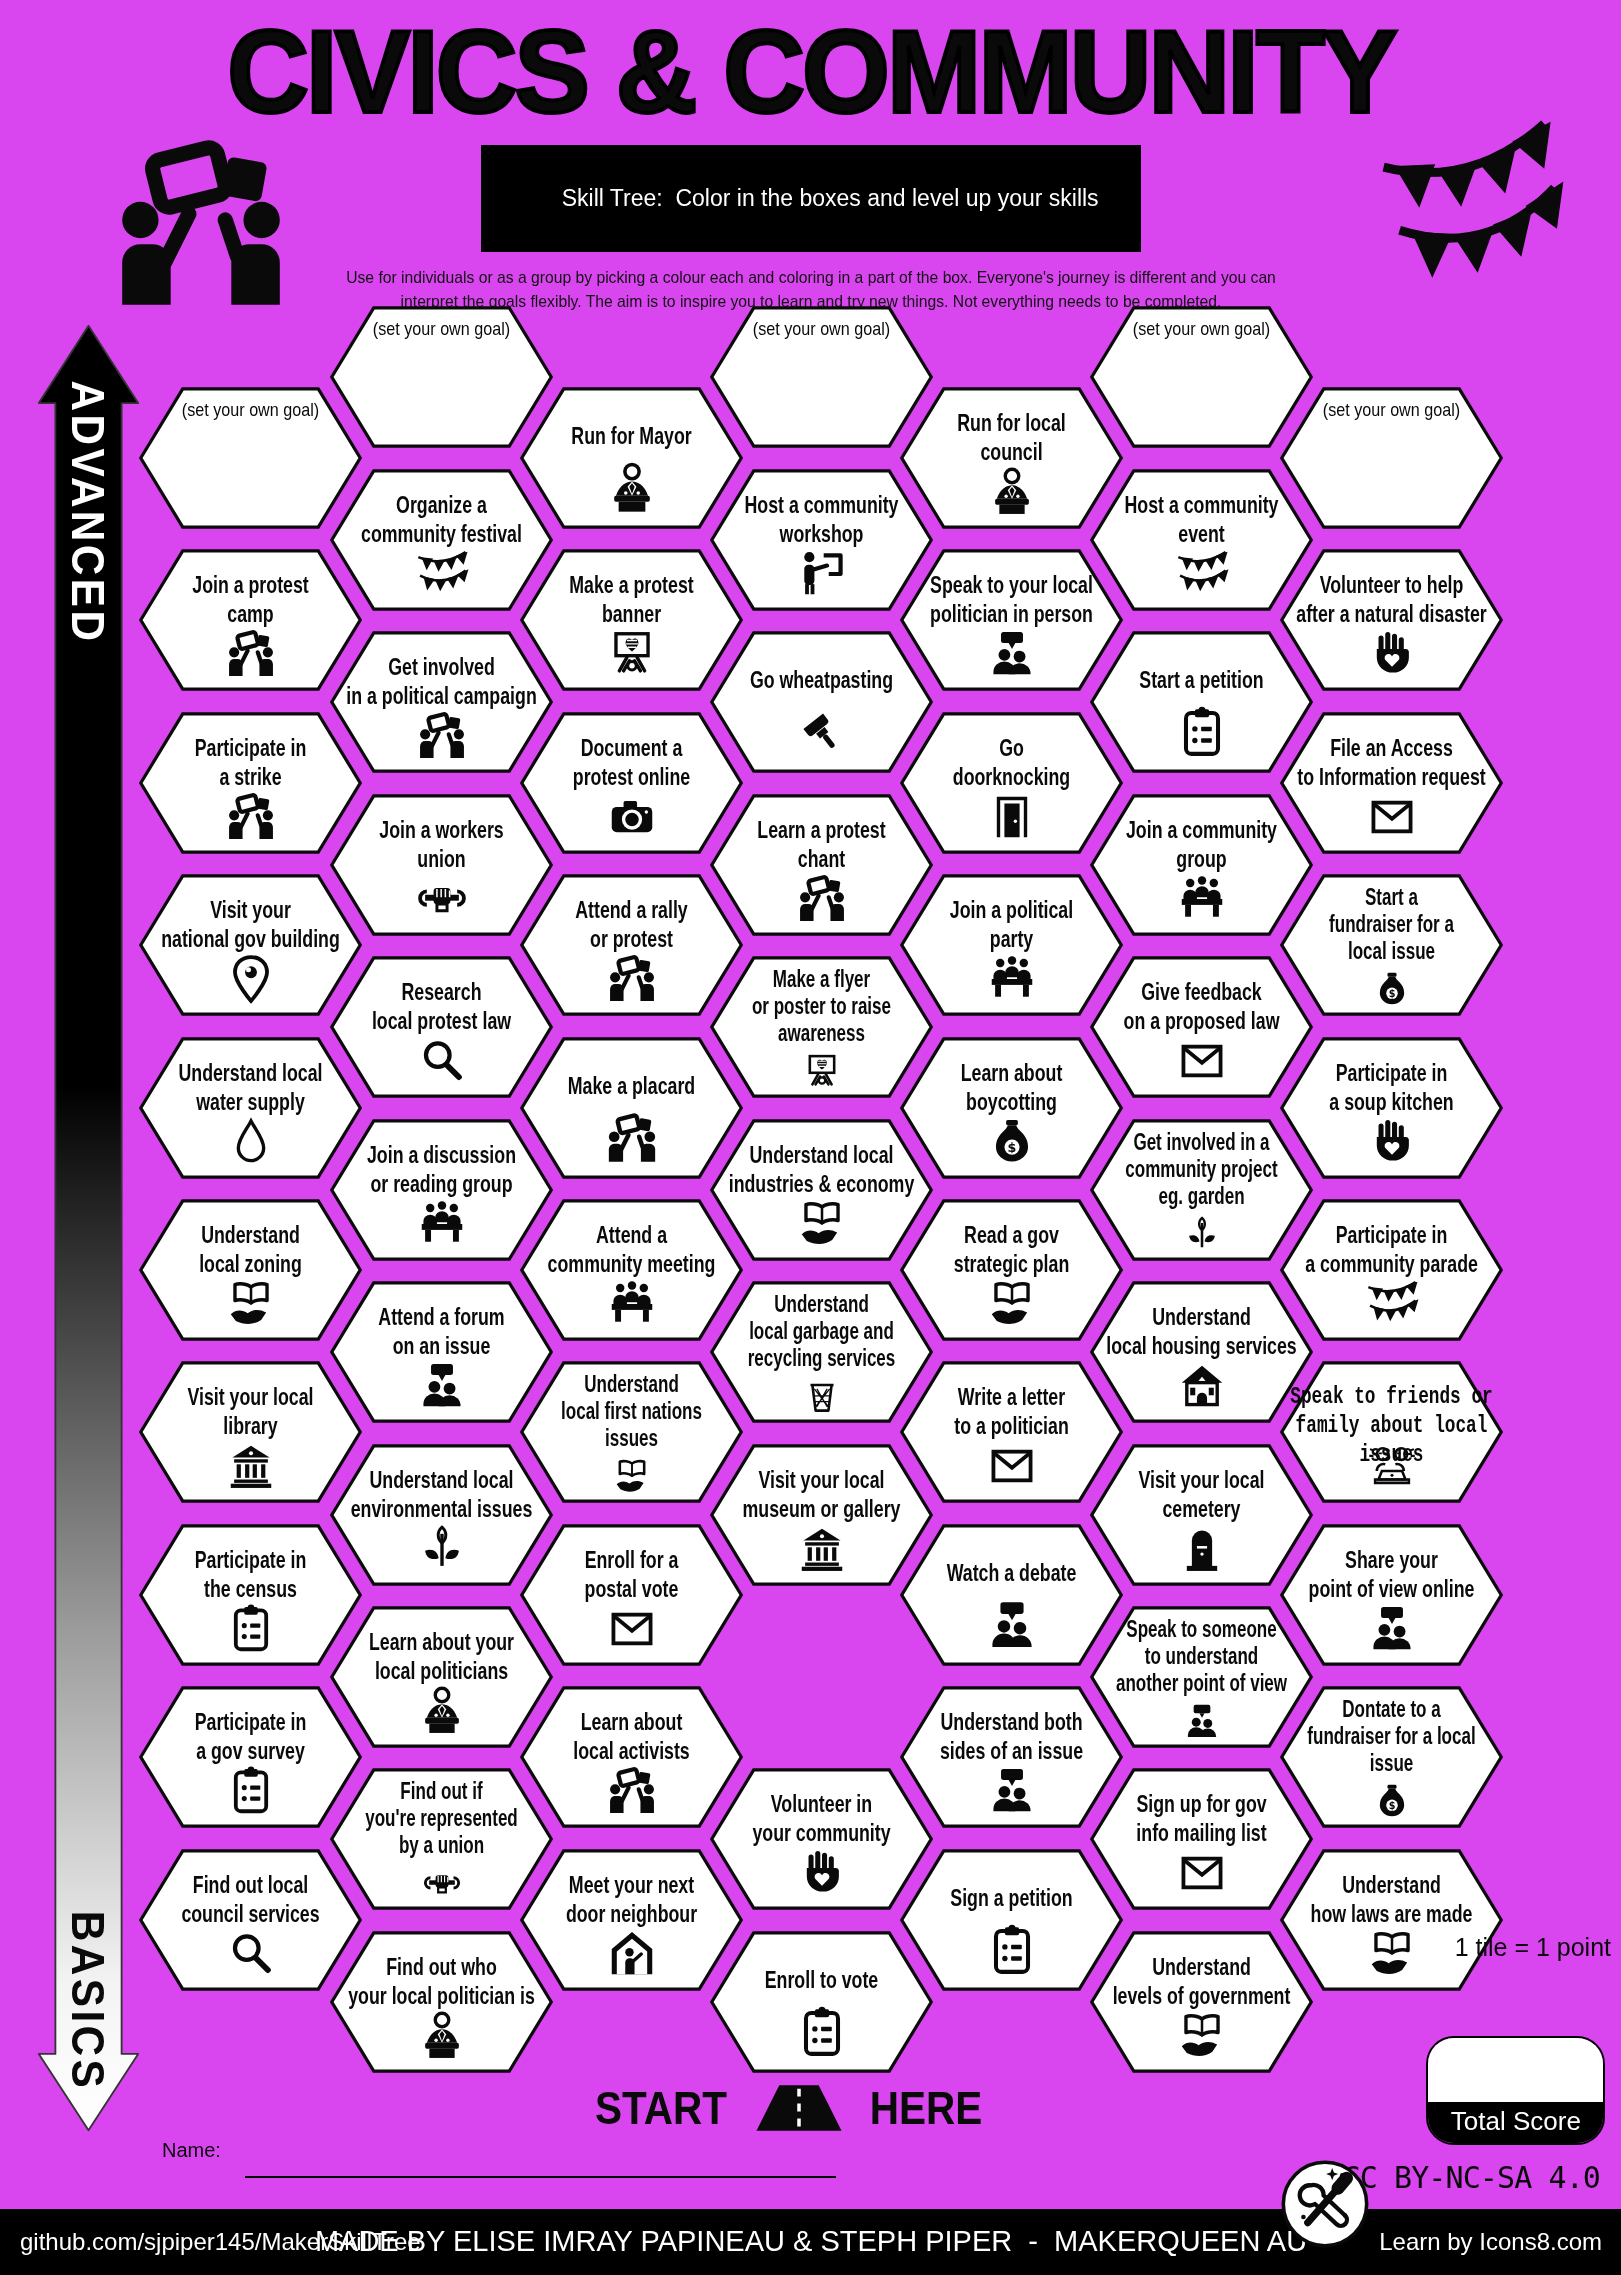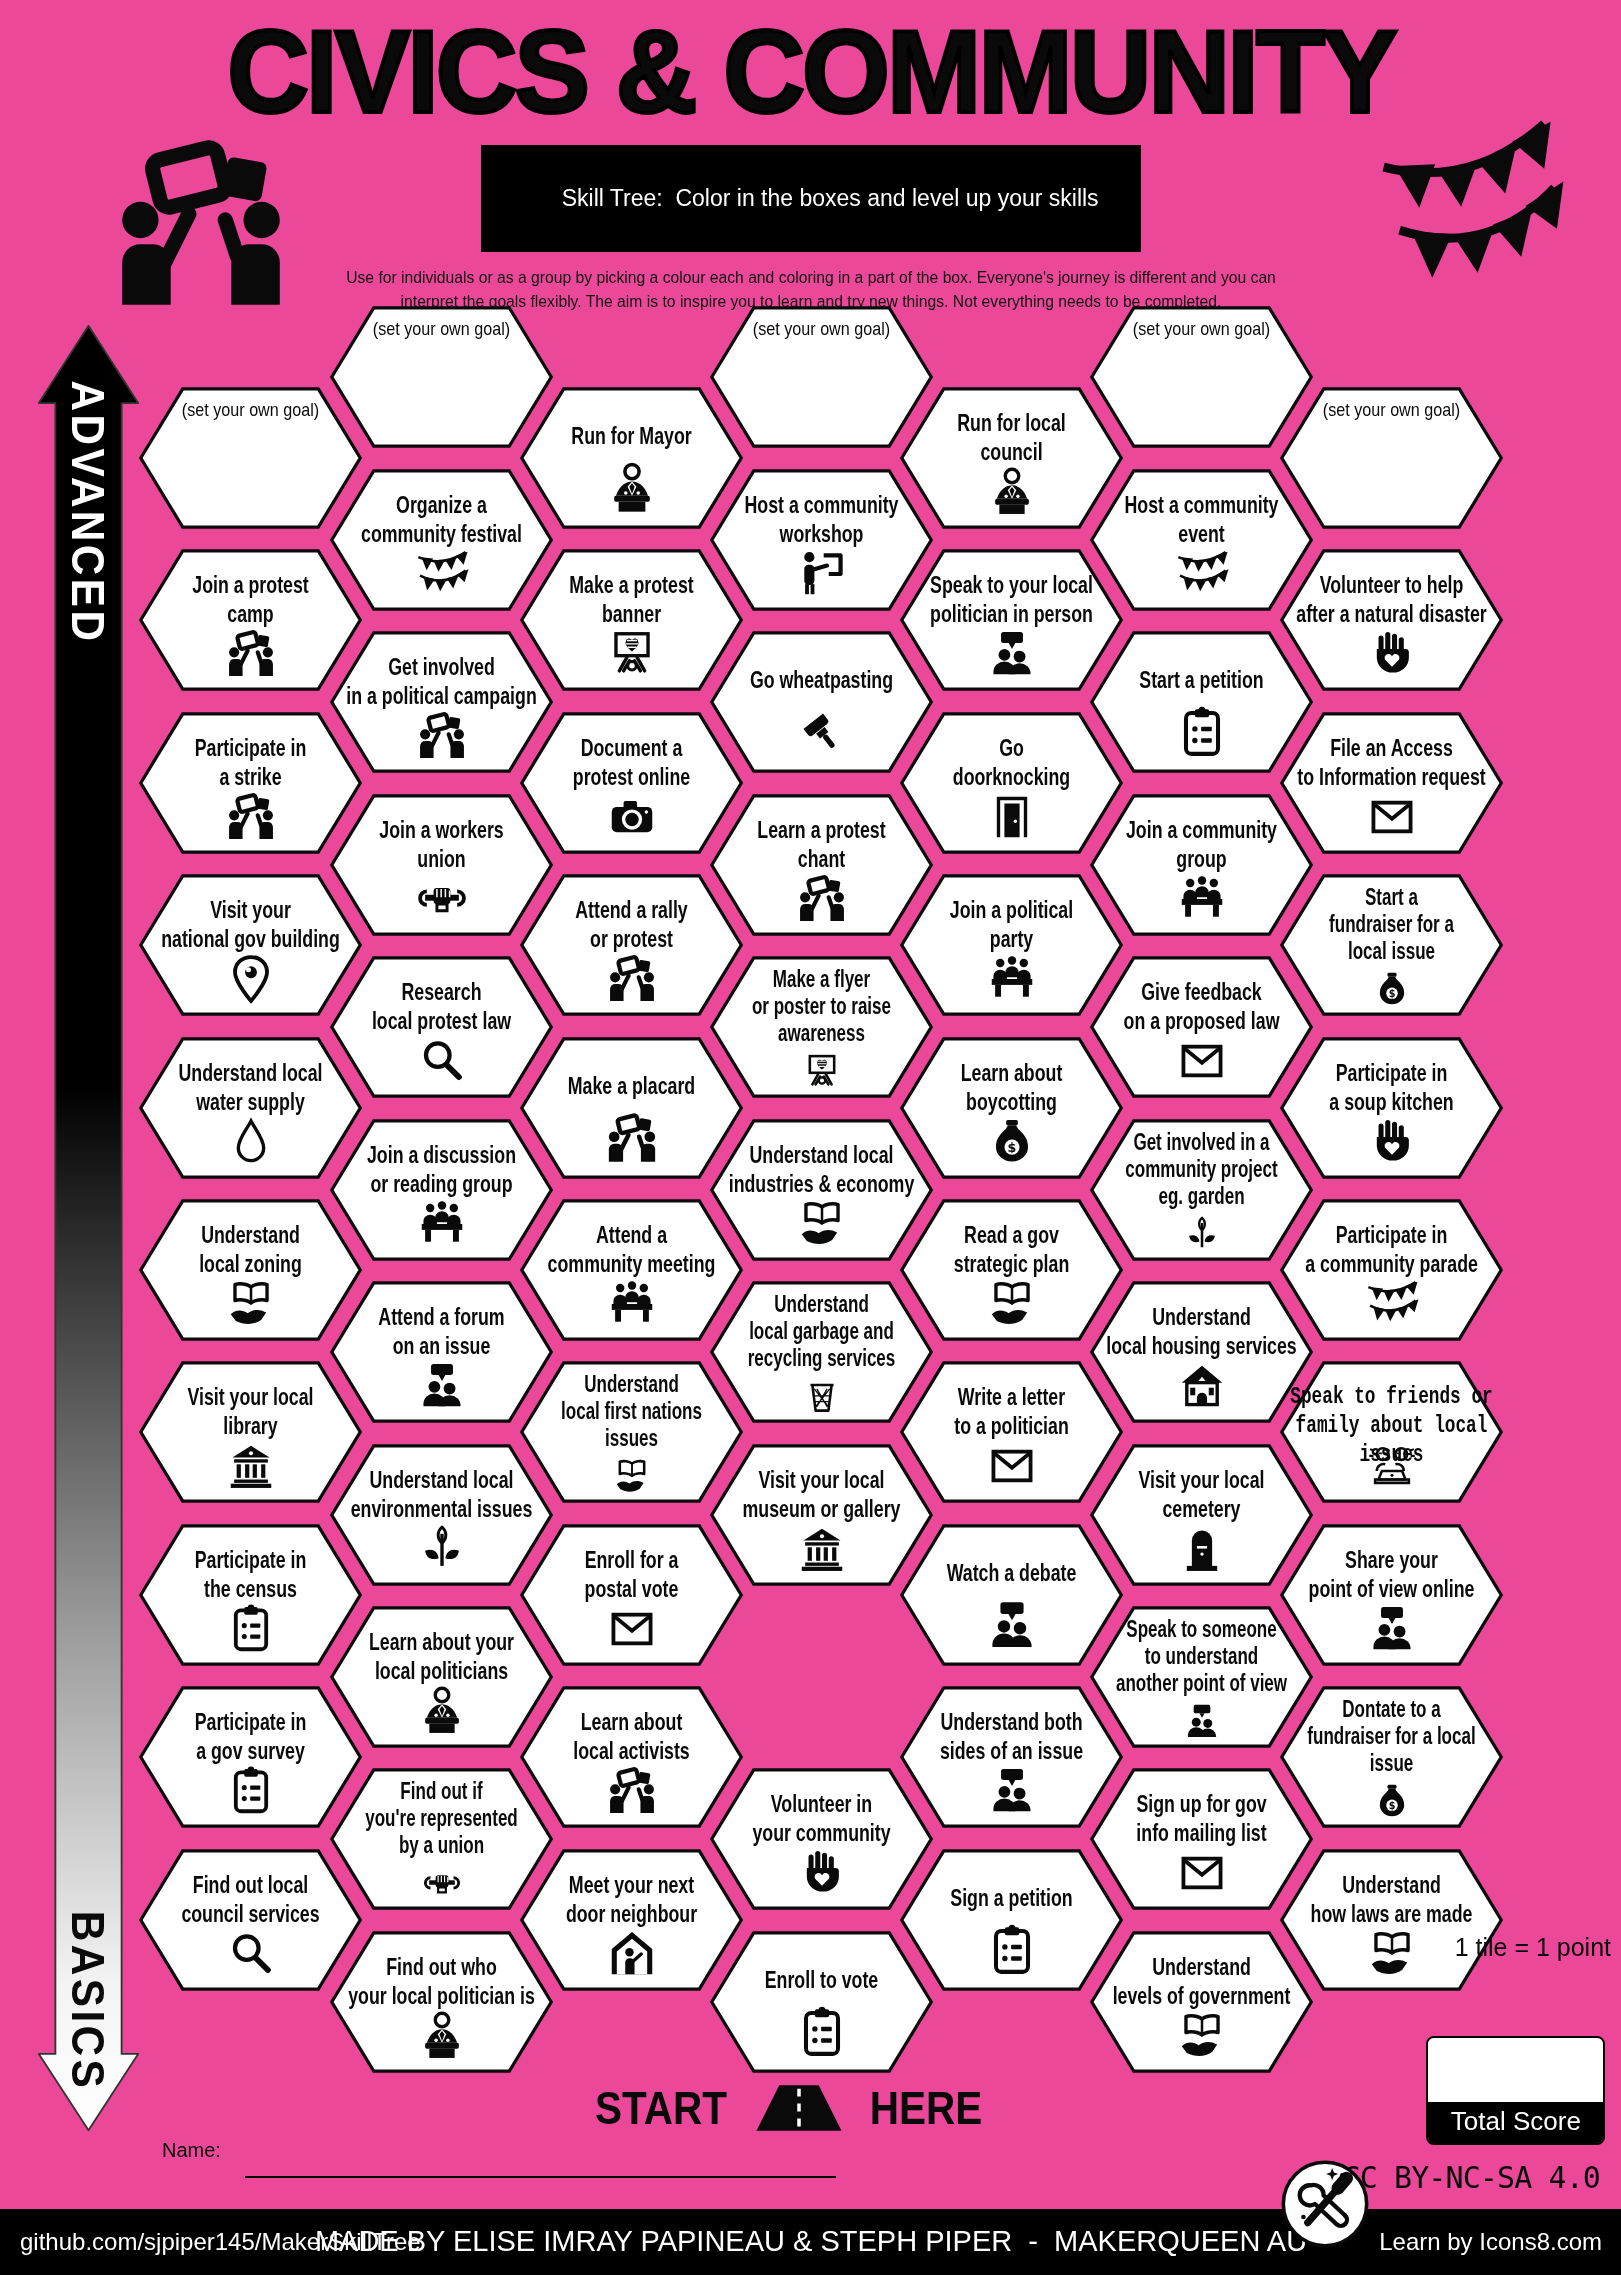--- a/index.html
+++ b/index.html
@@ -1,16 +1,16 @@
 <!DOCTYPE html>
 <html style="font-size:14.8px"><head>
 <meta charset="utf-8">
 <style>
   html,body{margin:0;padding:0;background:#fff;}
-  #page{position:relative;width:1622px;height:2276px;background:#ec4899;overflow:hidden;
+  #page{position:relative;width:1622px;height:2276px;background:#d946ef;overflow:hidden;
         font-family:"Liberation Sans",sans-serif;color:#0a0a0a;}
   
   #header{position:absolute;top:0;left:0;width:100%;text-align:center;}
   #page-title{margin:5.5px 0 0 0;font-size:113px;font-weight:bold;letter-spacing:-2.8px;
               -webkit-text-stroke:3.7px #000;transform:scaleY(1.04);}
   #subtitle-banner{display:inline-block;margin-top:9.2px;background:#000;color:#fff;
                    padding:13px 42px;font-size:23px;white-space:pre;}
   #description{margin:14.8px auto 0 auto;width:1061px;font-size:15.7px;line-height:24px;color:#111;}
   
   .deco{position:absolute;}
@@ -36,21 +36,21 @@
   .l3 .hex-icon{width:41px;height:41px;bottom:7.4px;}
   
   #start-here{position:absolute;left:16px;top:2081px;width:1544px;text-align:center;}
   .start-word{font-size:46px;font-weight:bold;letter-spacing:0px;display:inline-block;
               transform:scaleX(0.88);vertical-align:middle;}
   #road-icon{vertical-align:middle;margin:0 13px;}
   #name-row{position:absolute;left:162px;top:2139px;font-size:20px;}
   #name-line{position:absolute;left:245px;top:2176px;width:591px;border-bottom:2.8px solid #000;}
   #tile-note{position:absolute;right:11px;top:1933px;font-size:25px;}
   #score-box{position:absolute;right:16.6px;top:2036px;width:175px;height:105px;border:2.8px solid #000;
-             border-radius:8px;overflow:hidden;display:flex;flex-direction:column;}
+             border-radius:28px;overflow:hidden;display:flex;flex-direction:column;}
   #score-input{flex:1;background:#fff;}
   #score-label{background:#000;color:#fff;text-align:center;font-size:26px;padding:3.7px 0 6.5px 0;}
   #license{position:absolute;right:22px;top:2160px;font-size:30px;
            font-family:"DejaVu Sans Mono","Liberation Mono",monospace;letter-spacing:-0.9px;}
   #logo-circle{position:absolute;left:1279px;top:2158px;width:92px;height:92px;z-index:5;}
   #footer-bar{position:absolute;left:0;bottom:0;width:100%;height:67px;background:#000;color:#fff;}
   #footer-left{position:absolute;left:20px;top:18.5px;font-size:24px;}
   #footer-center{position:absolute;left:0;width:100%;text-align:center;top:15.7px;font-size:29px;white-space:pre;}
   #footer-right{position:absolute;right:20px;top:18.5px;font-size:24px;}
 </style>

